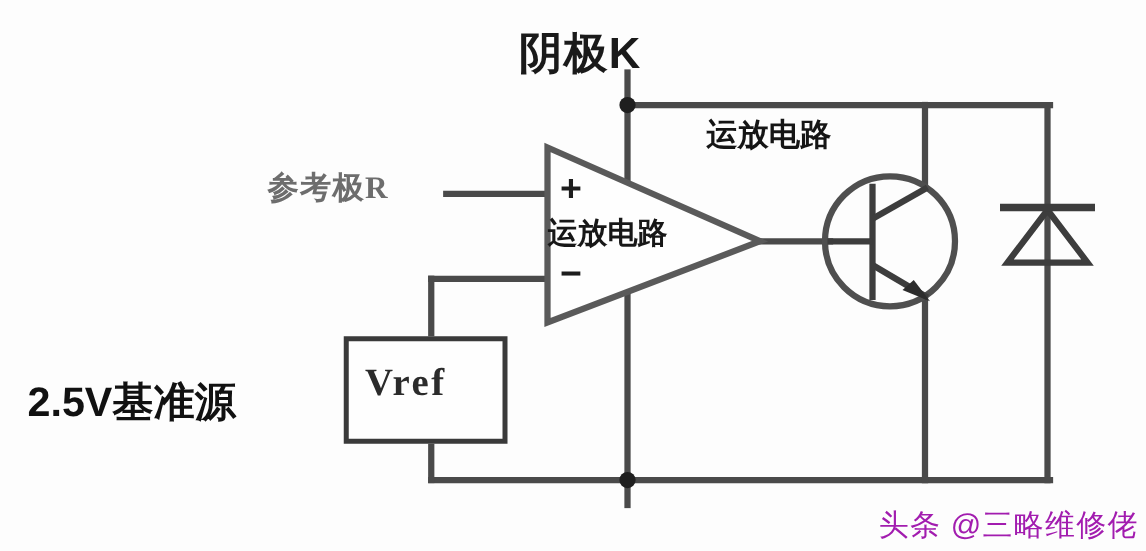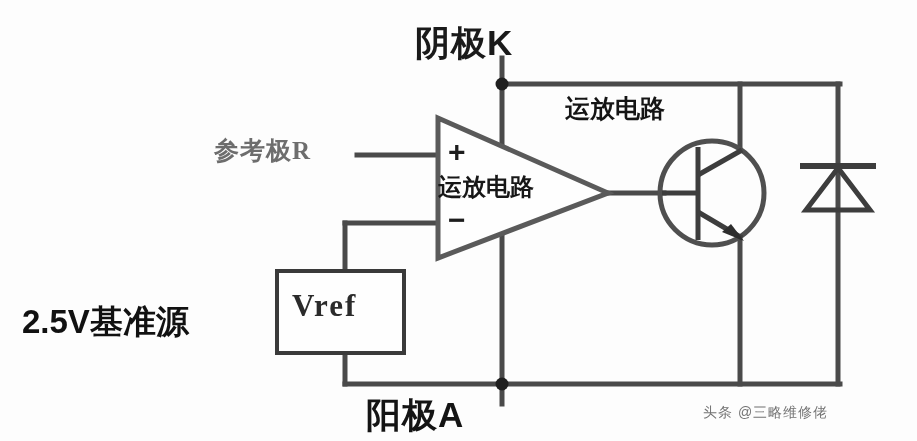--- a/index.html
+++ b/index.html
@@ -98,22 +98,22 @@
     font-weight: bold;
     color: #2b2b2b;
     font-family: "Liberation Serif", serif;
     letter-spacing: 2px;
     z-index: 41;
   }
   .watermark {
     position: absolute;
     left: 703px;
     top: 404px;
-    font-size: 14px;
-    color: #737373;
+    font-size: 24px;
+    color: #a21caf;
     letter-spacing: 1px;
     white-space: nowrap;
   }
   #schematic {
     position: absolute;
     left: 0;
     top: 0;
     width: 917px;
     height: 441px;
     z-index: 10;
@@ -184,21 +184,20 @@
     <line x1="800" y1="166" x2="876" y2="166" stroke="#3d3d3d" stroke-width="6"></line>
 
     <circle cx="502" cy="84" r="6.5" fill="#1f1f1f"></circle>
     <circle cx="502" cy="384" r="6.5" fill="#1f1f1f"></circle>
   </svg>
 
   <div class="vrefbox"></div>
   <div class="label lbl-vref">Vref</div>
 
   <div class="label lbl-cathode">阴极K</div>
-  <div class="label lbl-anode">阳极A</div>
   <div class="label lbl-opamp">运放电路</div>
   <div class="label lbl-ref">参考极R</div>
   <div class="label lbl-transistor">运放电路</div>
   <div class="label lbl-source">2.5V基准源</div>
   <div class="label lbl-plus">+</div>
   <div class="label lbl-minus">−</div>
 
   <div class="watermark">头条 @三略维修佬</div>
 </div>
 

